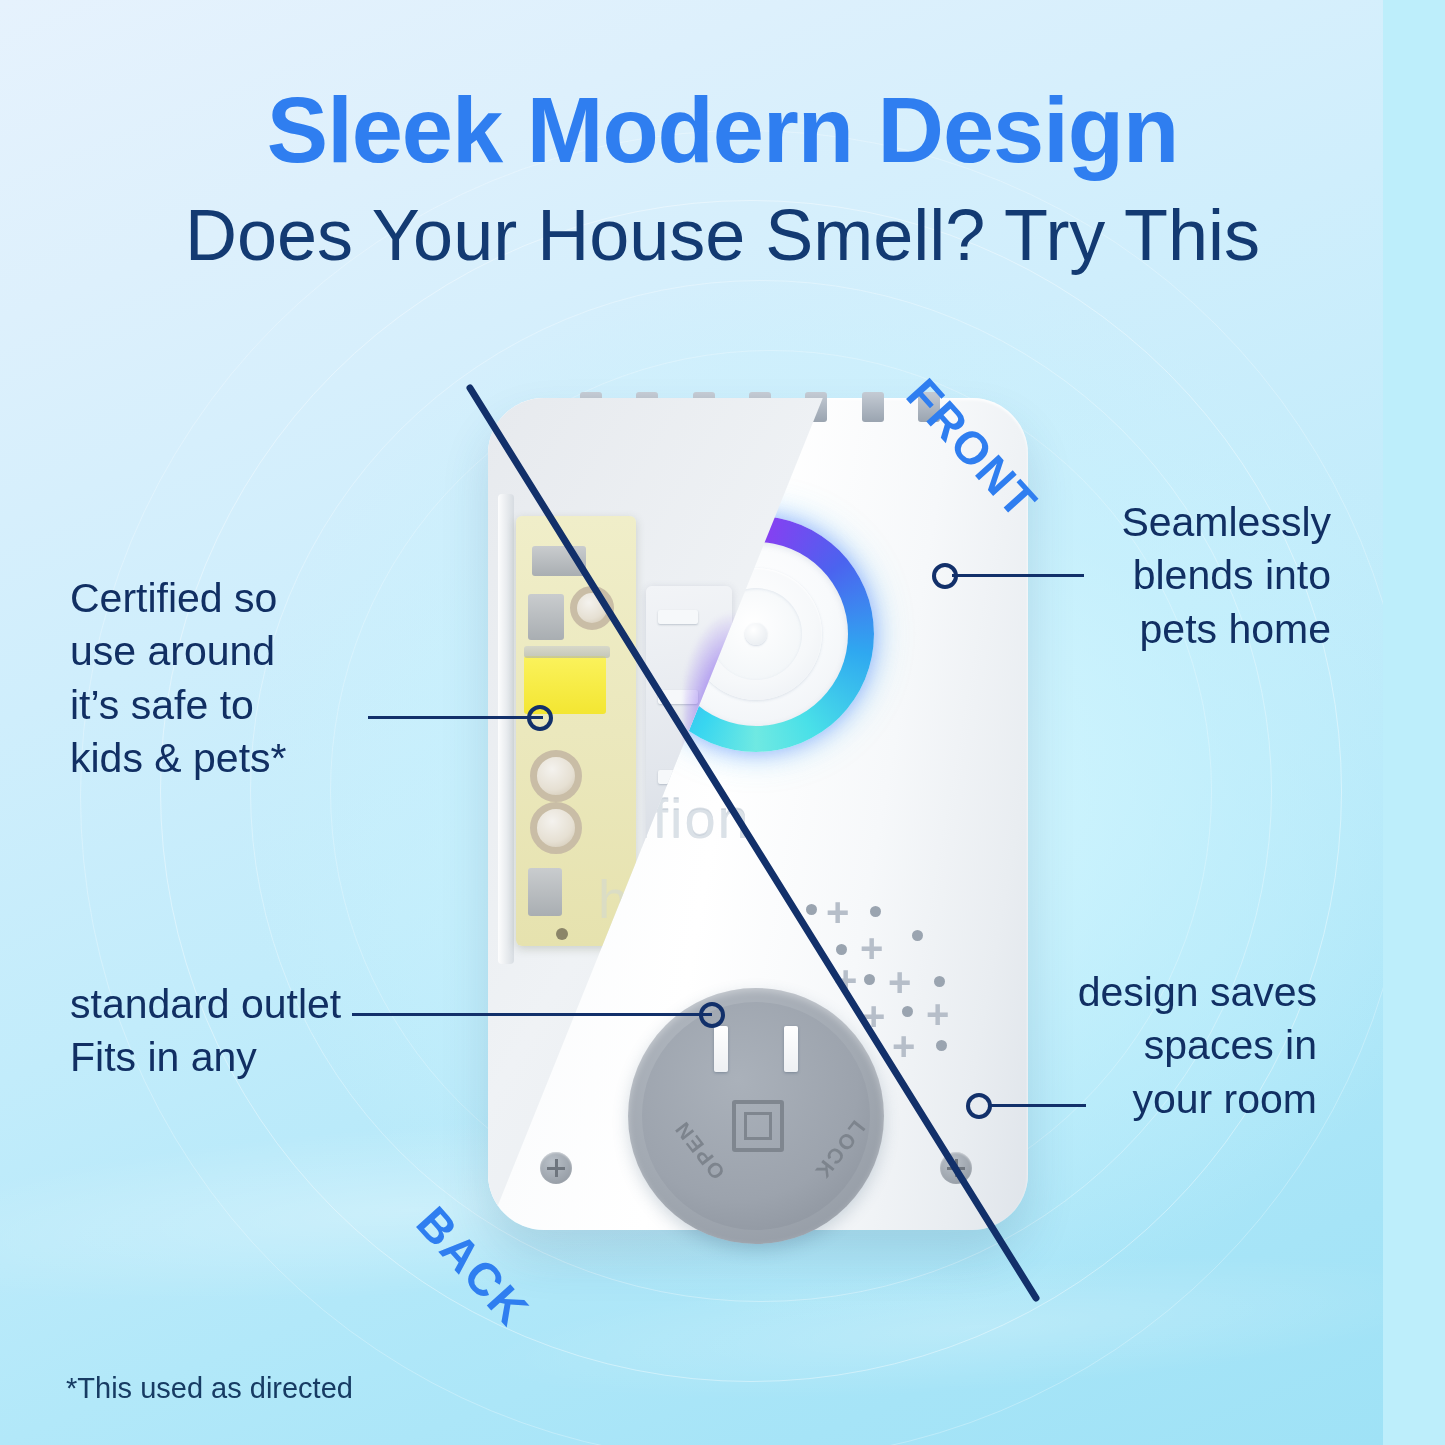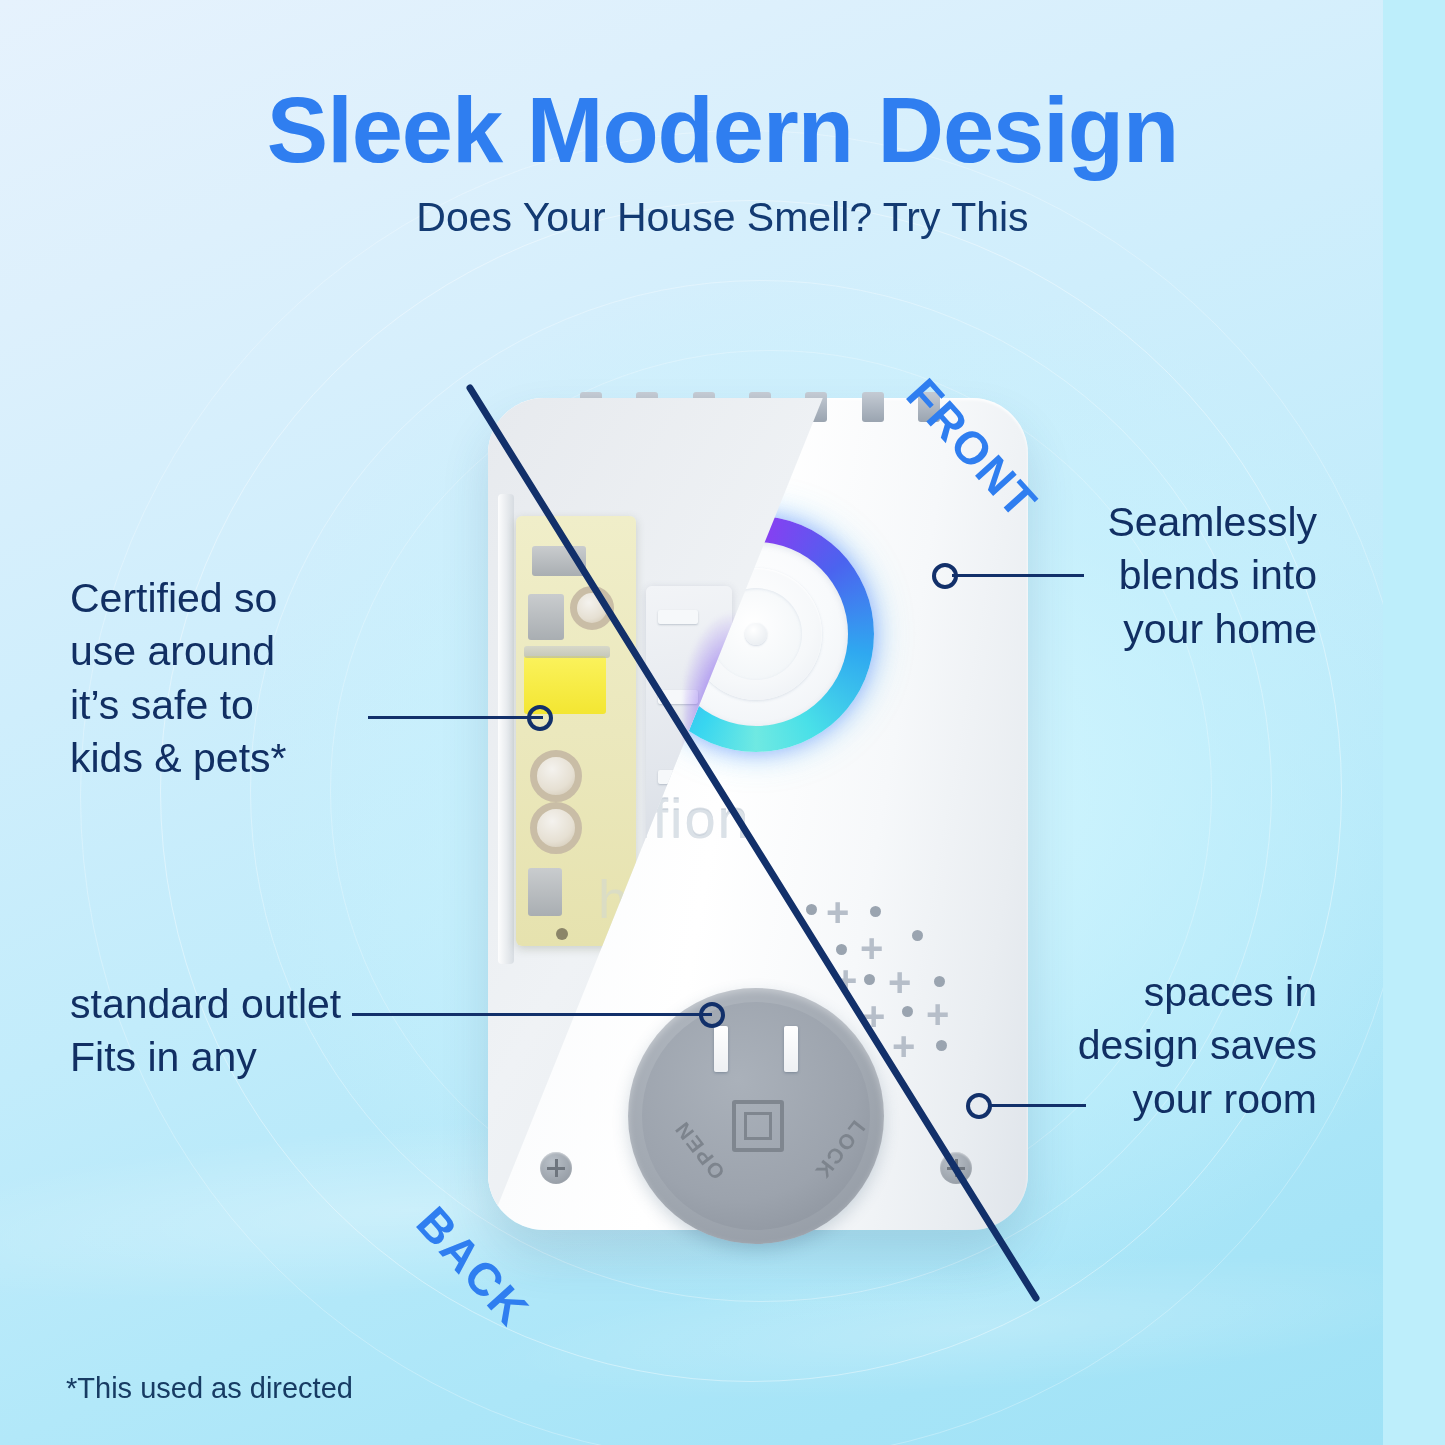--- a/index.html
+++ b/index.html
@@ -30,34 +30,34 @@
   }
 
   
   .title{
     position:absolute;left:0;top:78px;width:1445px;text-align:center;
     font-size:92px;font-weight:bold;letter-spacing:-1px;
     color:#2f7ef0;white-space:nowrap;
   }
   .subtitle{
     position:absolute;left:0;top:194px;width:1445px;text-align:center;
-    font-size:41px;font-weight:normal;color:#133a72;white-space:nowrap;
+    font-size:72px;font-weight:normal;color:#133a72;white-space:nowrap;
   }
   .footnote{
     position:absolute;left:66px;top:1372px;
     font-size:29px;color:#173b63;
   }
 
   
   .callout{position:absolute;color:#112f63;font-size:41px;line-height:1.30;}
   .callout.left{text-align:left;}
   .callout.right{text-align:right;}
   .c-carb{left:70px;top:572px;width:330px;}
   .c-outlet{left:70px;top:978px;width:360px;}
-  .c-blend{right:66px;top:496px;width:270px;}
+  .c-blend{right:52px;top:496px;width:270px;}
   .c-compact{right:66px;top:966px;width:310px;}
 
   
   .leader{position:absolute;height:3px;background:#12306a;}
   .dot{
     position:absolute;width:26px;height:26px;border-radius:50%;
     border:4px solid #12306a;background:transparent;box-sizing:border-box;
   }
   .l-carb{left:368px;top:716px;width:175px;}
   .d-carb{left:527px;top:705px;}
@@ -343,28 +343,28 @@
   <div class="callout left c-outlet">
     <div>standard outlet</div>
     <div>Fits in any</div>
   </div>
   <div class="leader l-outlet"></div>
   <div class="dot d-outlet"></div>
 
   <div class="callout right c-blend">
     <div>Seamlessly</div>
     <div>blends into</div>
-    <div>your home</div>
+    <div>pets home</div>
   </div>
   <div class="leader l-blend"></div>
   <div class="dot d-blend"></div>
 
   <div class="callout right c-compact">
+    <div>design saves</div>
     <div>spaces in</div>
-    <div>design saves</div>
     <div>your room</div>
   </div>
   <div class="leader l-compact"></div>
   <div class="dot d-compact"></div>
 
   <div class="footnote">*This used as directed</div>
 
 </div>
 
 </body></html>

